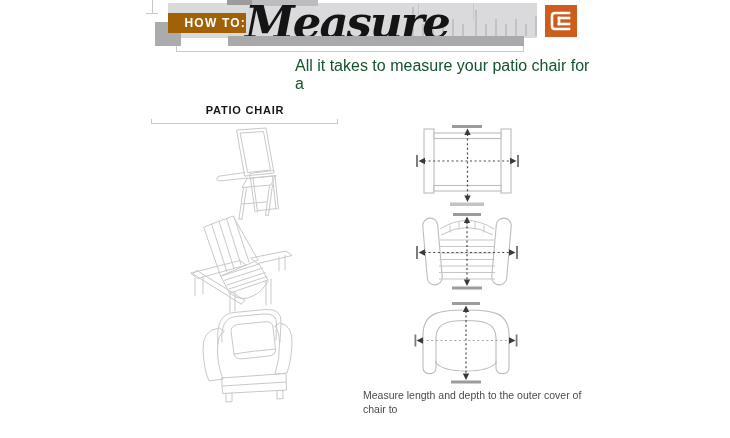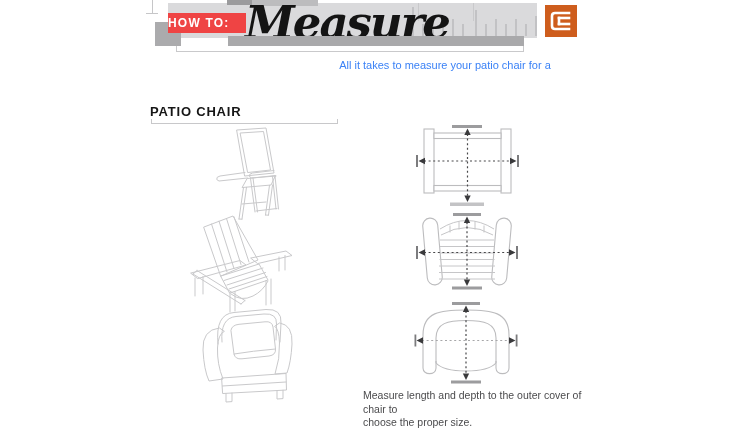--- a/index.html
+++ b/index.html
@@ -6,35 +6,35 @@
   body{width:730px;height:438px;position:relative;font-family:"Liberation Sans",sans-serif;overflow:hidden;}
   .abs{position:absolute;}
 
   
   .band{left:168px;top:3px;width:369px;height:35px;background:#dadadc;}
   .topstrip-dark{left:227px;top:0;width:25px;height:5px;background:#9b9b9d;}
   .topstrip-mid{left:252px;top:0;width:66px;height:6px;background:#bcbcbe;}
   .band-sep1{left:418px;top:3px;width:1px;height:18px;background:#c9c9cb;}
   .band-sep2{left:473px;top:3px;width:1px;height:18px;background:#c9c9cb;}
   .left-square{left:155px;top:22px;width:26px;height:24px;background:#ababad;}
-  .kicker-box{left:168px;top:13px;width:78px;height:20px;background:#ef4444;display:flex;align-items:center;justify-content:flex-start;}
+  .kicker-box{left:168px;top:13px;width:78px;height:20px;background:#a16207;display:flex;align-items:center;justify-content:flex-end;}
   .kicker-box span{color:#ffffff;font-size:12px;font-weight:bold;letter-spacing:1.2px;}
   .title-script{left:245px;top:-4px;width:185px;text-align:center;font-family:"DejaVu Serif",serif;font-style:italic;font-weight:bold;font-size:45px;letter-spacing:-2px;color:#141414;}
   .midbar{left:228px;top:36px;width:296px;height:10px;background:#a9a9ab;}
   .hairline{left:176px;top:51px;width:348px;height:1px;background:#c9c9cb;}
   .hairline-capL{left:176px;top:46px;width:1px;height:6px;background:#c9c9cb;}
   .hairline-capR{left:523px;top:46px;width:1px;height:6px;background:#c9c9cb;}
   .tick-vert{left:152px;top:0;width:1px;height:13px;background:#c6c6c8;}
   .tick-cap{left:146px;top:13px;width:12px;height:1px;background:#c6c6c8;}
   .ruler-ticks{left:408px;top:3px;}
   .logo{left:545px;top:5px;width:32px;height:32px;background:#ce5d1d;display:flex;align-items:center;justify-content:center;}
 
   
-  .intro{left:295px;top:57px;width:300px;text-align:center;font-size:11px;line-height:17.5px;color:#3b82f6;}
-  .panel-label{left:150px;top:104px;width:190px;font-size:13px;font-weight:bold;letter-spacing:0.8px;color:#161616;}
+  .intro{left:295px;top:57px;width:300px;font-size:16px;line-height:17.5px;color:#14532d;}
+  .panel-label{left:150px;top:104px;width:190px;text-align:center;font-size:11px;font-weight:bold;letter-spacing:0.8px;color:#161616;}
   .panel-rule{left:151px;top:123px;width:187px;height:1px;background:#c8c8ca;}
   .panel-rule-capL{left:151px;top:119px;width:1px;height:5px;background:#c8c8ca;}
   .panel-rule-capR{left:337px;top:119px;width:1px;height:5px;background:#c8c8ca;}
   .footnote{left:363px;top:389px;width:240px;font-size:10.5px;line-height:13.5px;color:#4b4b4d;}
 
   svg{display:block;}
   .sketch{fill:none;stroke:#c9c9cb;stroke-width:1;stroke-linejoin:round;stroke-linecap:round;}
   .frame{fill:#ffffff;stroke:#bcbcbe;stroke-width:1.1;}
   .dash{stroke:#48484a;stroke-width:1.2;stroke-dasharray:2 2.6;fill:none;}
   .dash-light{stroke:#a7a7a9;stroke-width:1.2;stroke-dasharray:2 2.6;fill:none;}
@@ -213,14 +213,13 @@
   <line class="dash" x1="56" y1="14" x2="56" y2="77"></line>
   <polygon class="arrow" points="56,8.5 52.8,15 59.2,15"></polygon>
   <polygon class="arrow" points="56,83 52.8,76.5 59.2,76.5"></polygon>
   <line class="dash-light" x1="12" y1="43.5" x2="100" y2="43.5"></line>
   <polygon class="arrow" points="6.5,43.5 13,40.3 13,46.7"></polygon>
   <polygon class="arrow" points="105.5,43.5 99,40.3 99,46.7"></polygon>
 </svg>
 
 <div class="abs footnote">
   <div>Measure length and depth to the outer cover of chair to</div>
-  <div>choose the proper size.</div>
 </div>
 
 </body></html>

